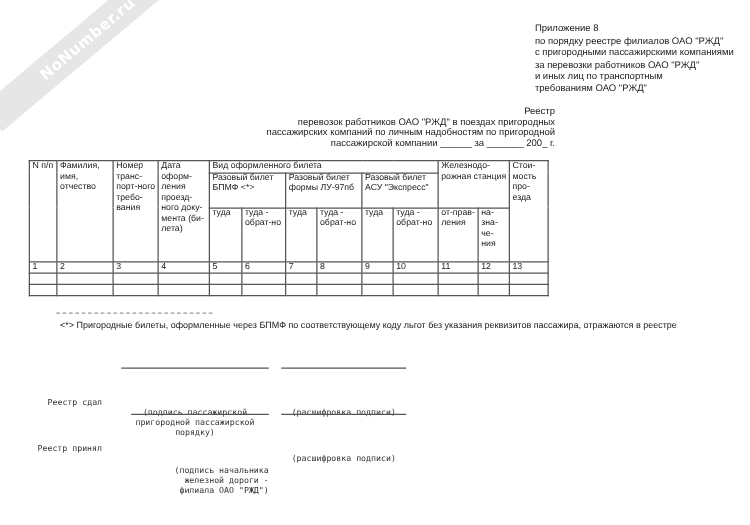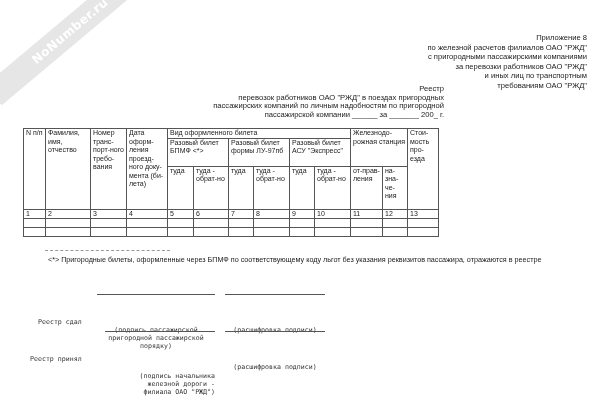--- a/index.html
+++ b/index.html
@@ -2,41 +2,41 @@
 <html><head>
 <meta charset="utf-8">
 <style>
   html, body { margin:0; padding:0; }
   body { width:600px; height:420px; background:#ffffff; position:relative; overflow:hidden;
          font-family:"Liberation Sans", sans-serif; color:#1a1a1a; }
   .watermark { position:absolute; left:-30px; top:18px; width:200px; height:26px; background:#e6e6e6;
                transform:rotate(-40deg); transform-origin:center; color:#ffffff; font-weight:bold;
                font-size:12px; line-height:26px; text-align:center; letter-spacing:0.5px;
                font-family:"DejaVu Sans", sans-serif; }
-  .appendix { position:absolute; right:13px; top:33px; text-align:right; font-size:7.6px; line-height:9.6px;margin-left:32px; }
+  .appendix { position:absolute; right:13px; top:18px; font-size:7.6px; line-height:9.6px;margin-left:32px; }
   .title { position:absolute; left:144px; width:300px; top:85px; text-align:right; font-size:7.6px; line-height:8.7px; }
   table.reg { position:absolute; left:23px; top:128px; border-collapse:collapse; font-size:7px; line-height:8.5px; }
   table.reg td { border:1px solid #555; padding:0 2px; vertical-align:top; }
   table.reg tr.nums td { height:8px; }
   table.reg tr.empty td { height:8px; }
   .sepline { position:absolute; left:45px; top:250px; width:125px; border-top:1px dashed #999; }
   .footnote { position:absolute; left:22px; top:255px; width:570px; font-size:7.2px; line-height:9px; }
   .footnote .indent { padding-left:26px; }
   .sig { position:absolute; font-family:"DejaVu Sans Mono", monospace; font-size:6.6px; line-height:8px; color:#333;margin-top:32px; }
   .sigline { position:absolute; border-top:1px solid #555; }
   .center { text-align:center; }
 </style>
 </head>
 <body>
 
 <div class="watermark">NoNumber.ru</div>
 
 <div class="appendix">
   <div>Приложение 8</div>
-  <div>по железной расчетов филиалов ОАО "РЖД"</div>
+  <div>по порядку реестре филиалов ОАО "РЖД"</div>
   <div>с пригородными пассажирскими компаниями</div>
   <div>за перевозки работников ОАО "РЖД"</div>
   <div>и иных лиц по транспортным</div>
   <div>требованиям ОАО "РЖД"</div>
 </div>
 
 <div class="title">
   <div>Реестр</div>
   <div>перевозок работников ОАО "РЖД" в поездах пригородных</div>
   <div>пассажирских компаний по личным надобностям по пригородной</div>

